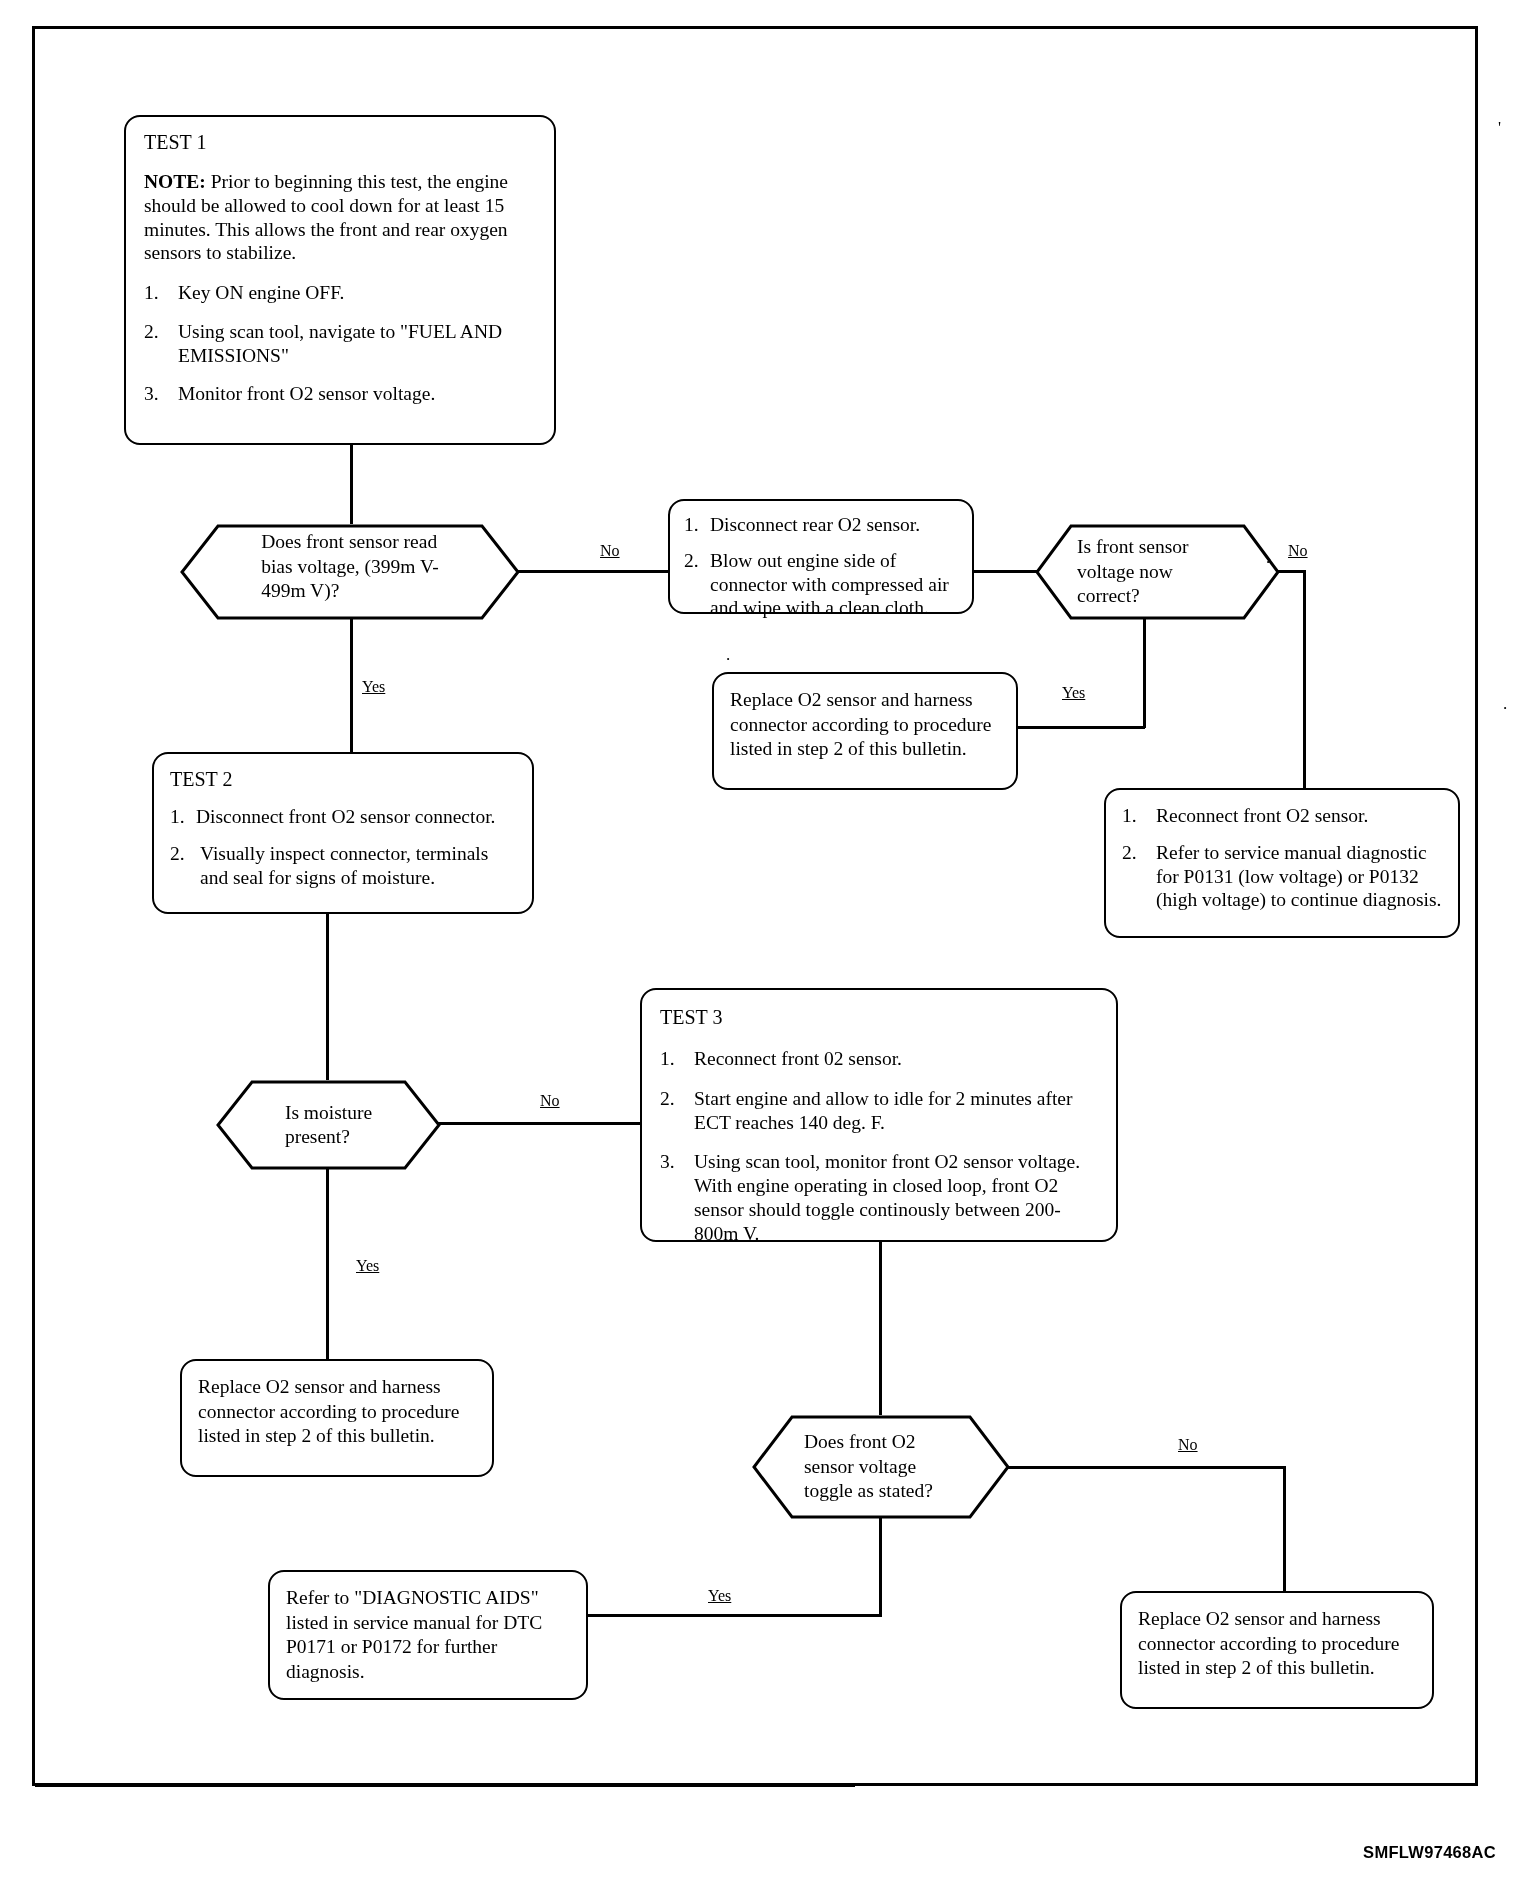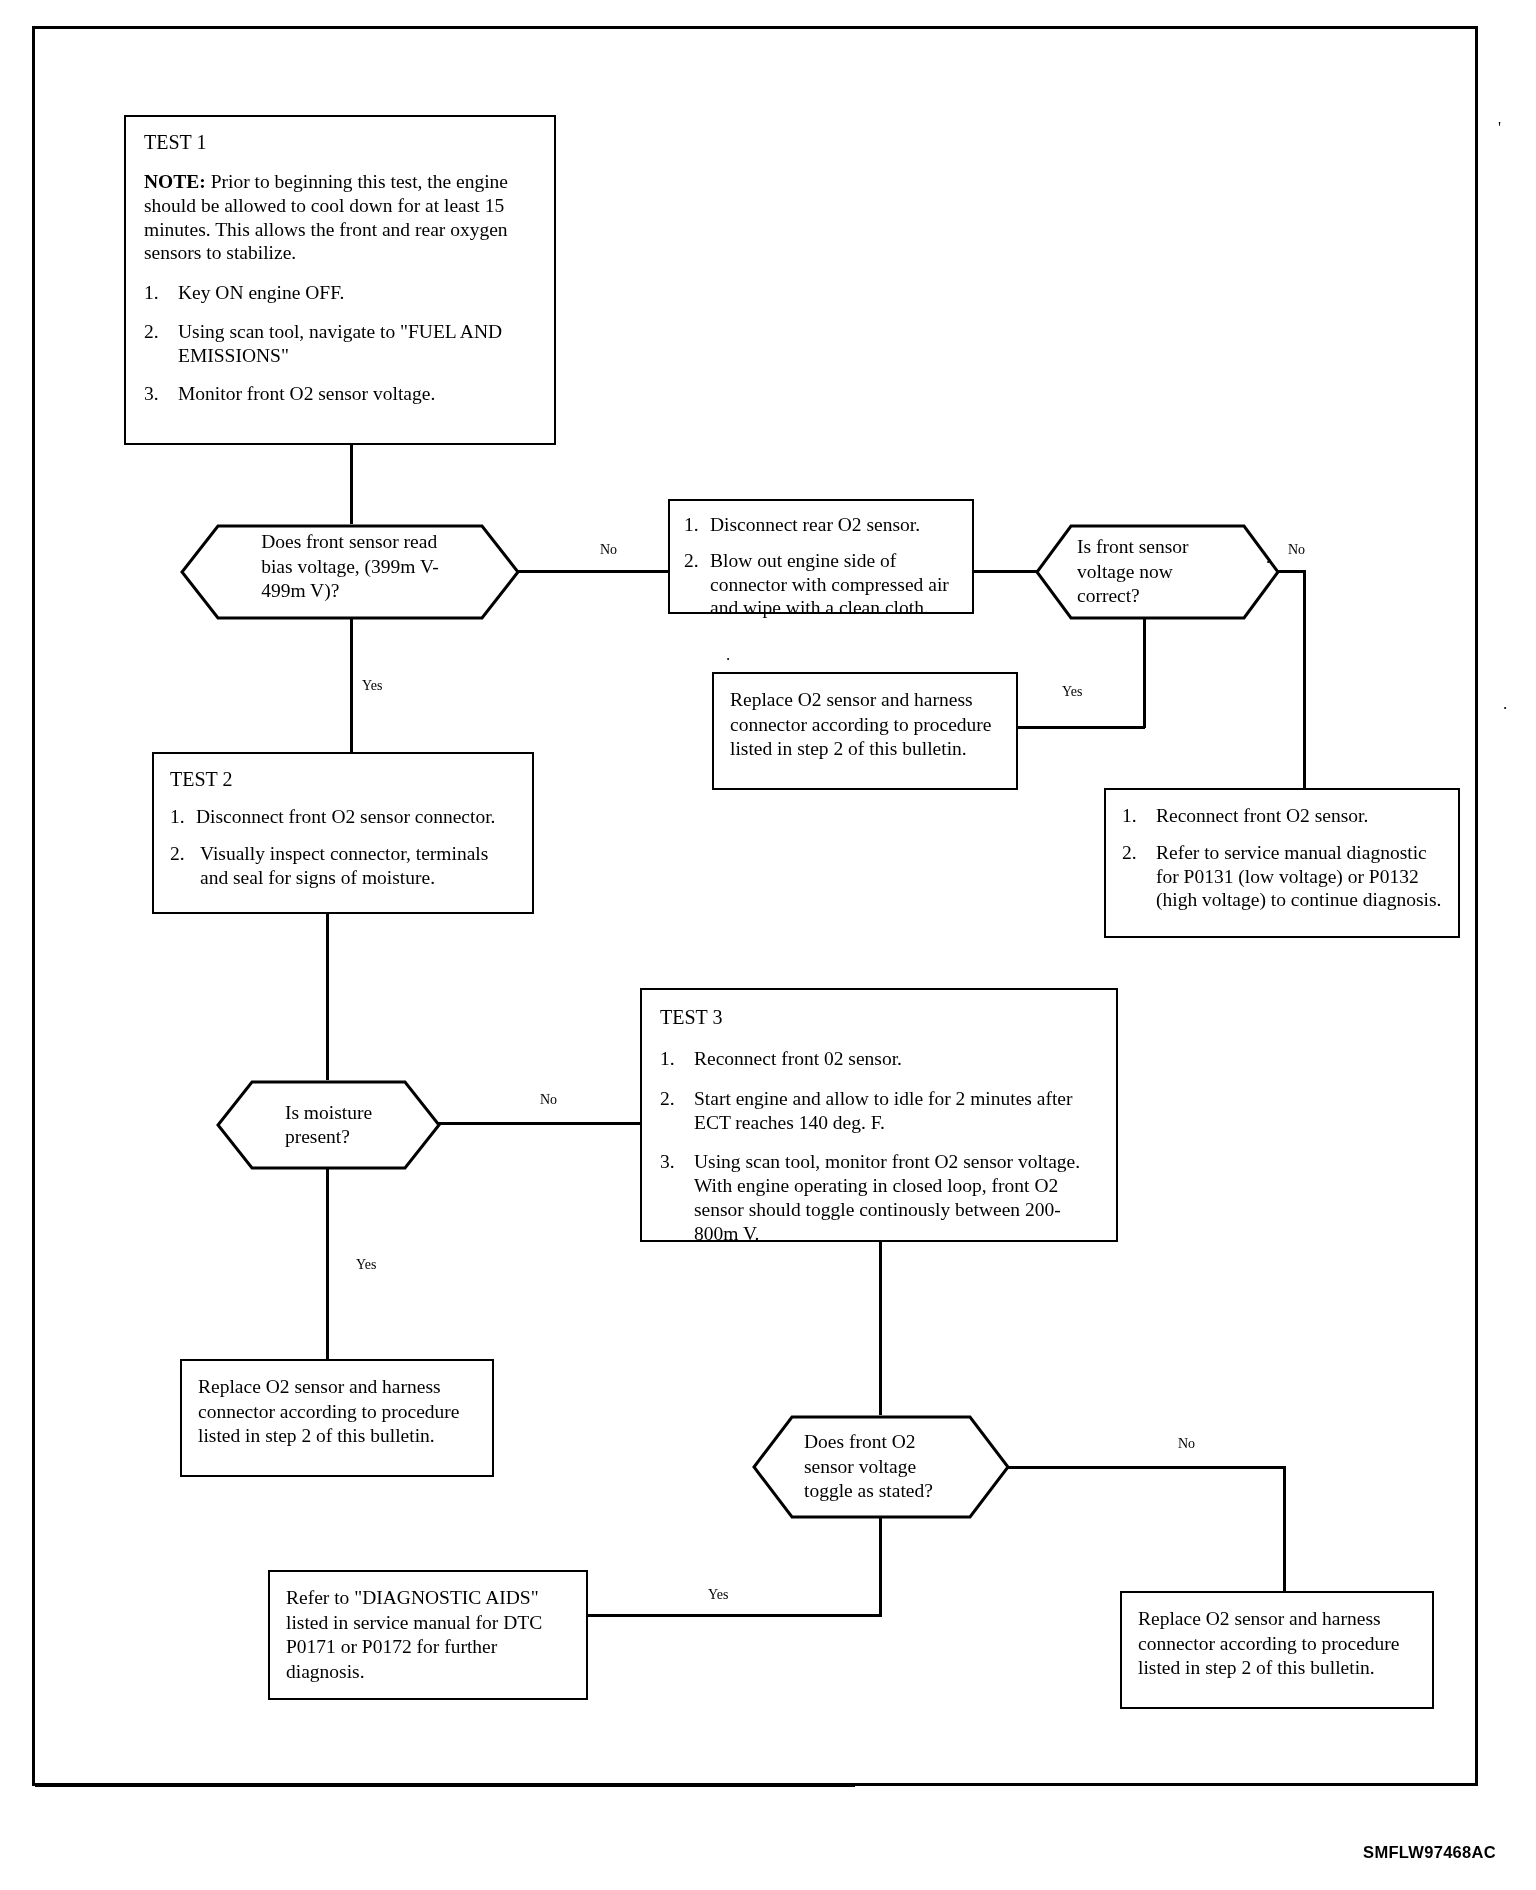--- a/index.html
+++ b/index.html
@@ -25,20 +25,21 @@
     top: 26px;
     width: 1446px;
     height: 1760px;
     border: 3px solid #000;
     box-sizing: border-box;
   }
   
   .node {
     position: absolute;
     box-sizing: border-box;
+    border-radius: 16px;
   }
   .proc {
     border: 2.5px solid #000;
     background: #fff;
     padding: 14px 16px 14px 18px;
   }
   .proc .ttl {
     font-size: 20px;
     line-height: 1.15;
     margin-bottom: 16px;
@@ -93,23 +94,24 @@
     line-height: 1.25;
   }
   .hex .hextext span { display: block; }
   
   .ln {
     position: absolute;
     background: #000;
   }
   .lbl {
     position: absolute;
-    font-size: 14px;
+    font-size: 16px;
     line-height: 1;
     white-space: nowrap;
+    text-decoration: underline;
   }
   #footer-code {
     position: absolute;
     right: 40px;
     bottom: 28px;
     font-family: "Liberation Sans", sans-serif;
     font-size: 16.5px;
     font-weight: bold;
     letter-spacing: .3px;
   }

